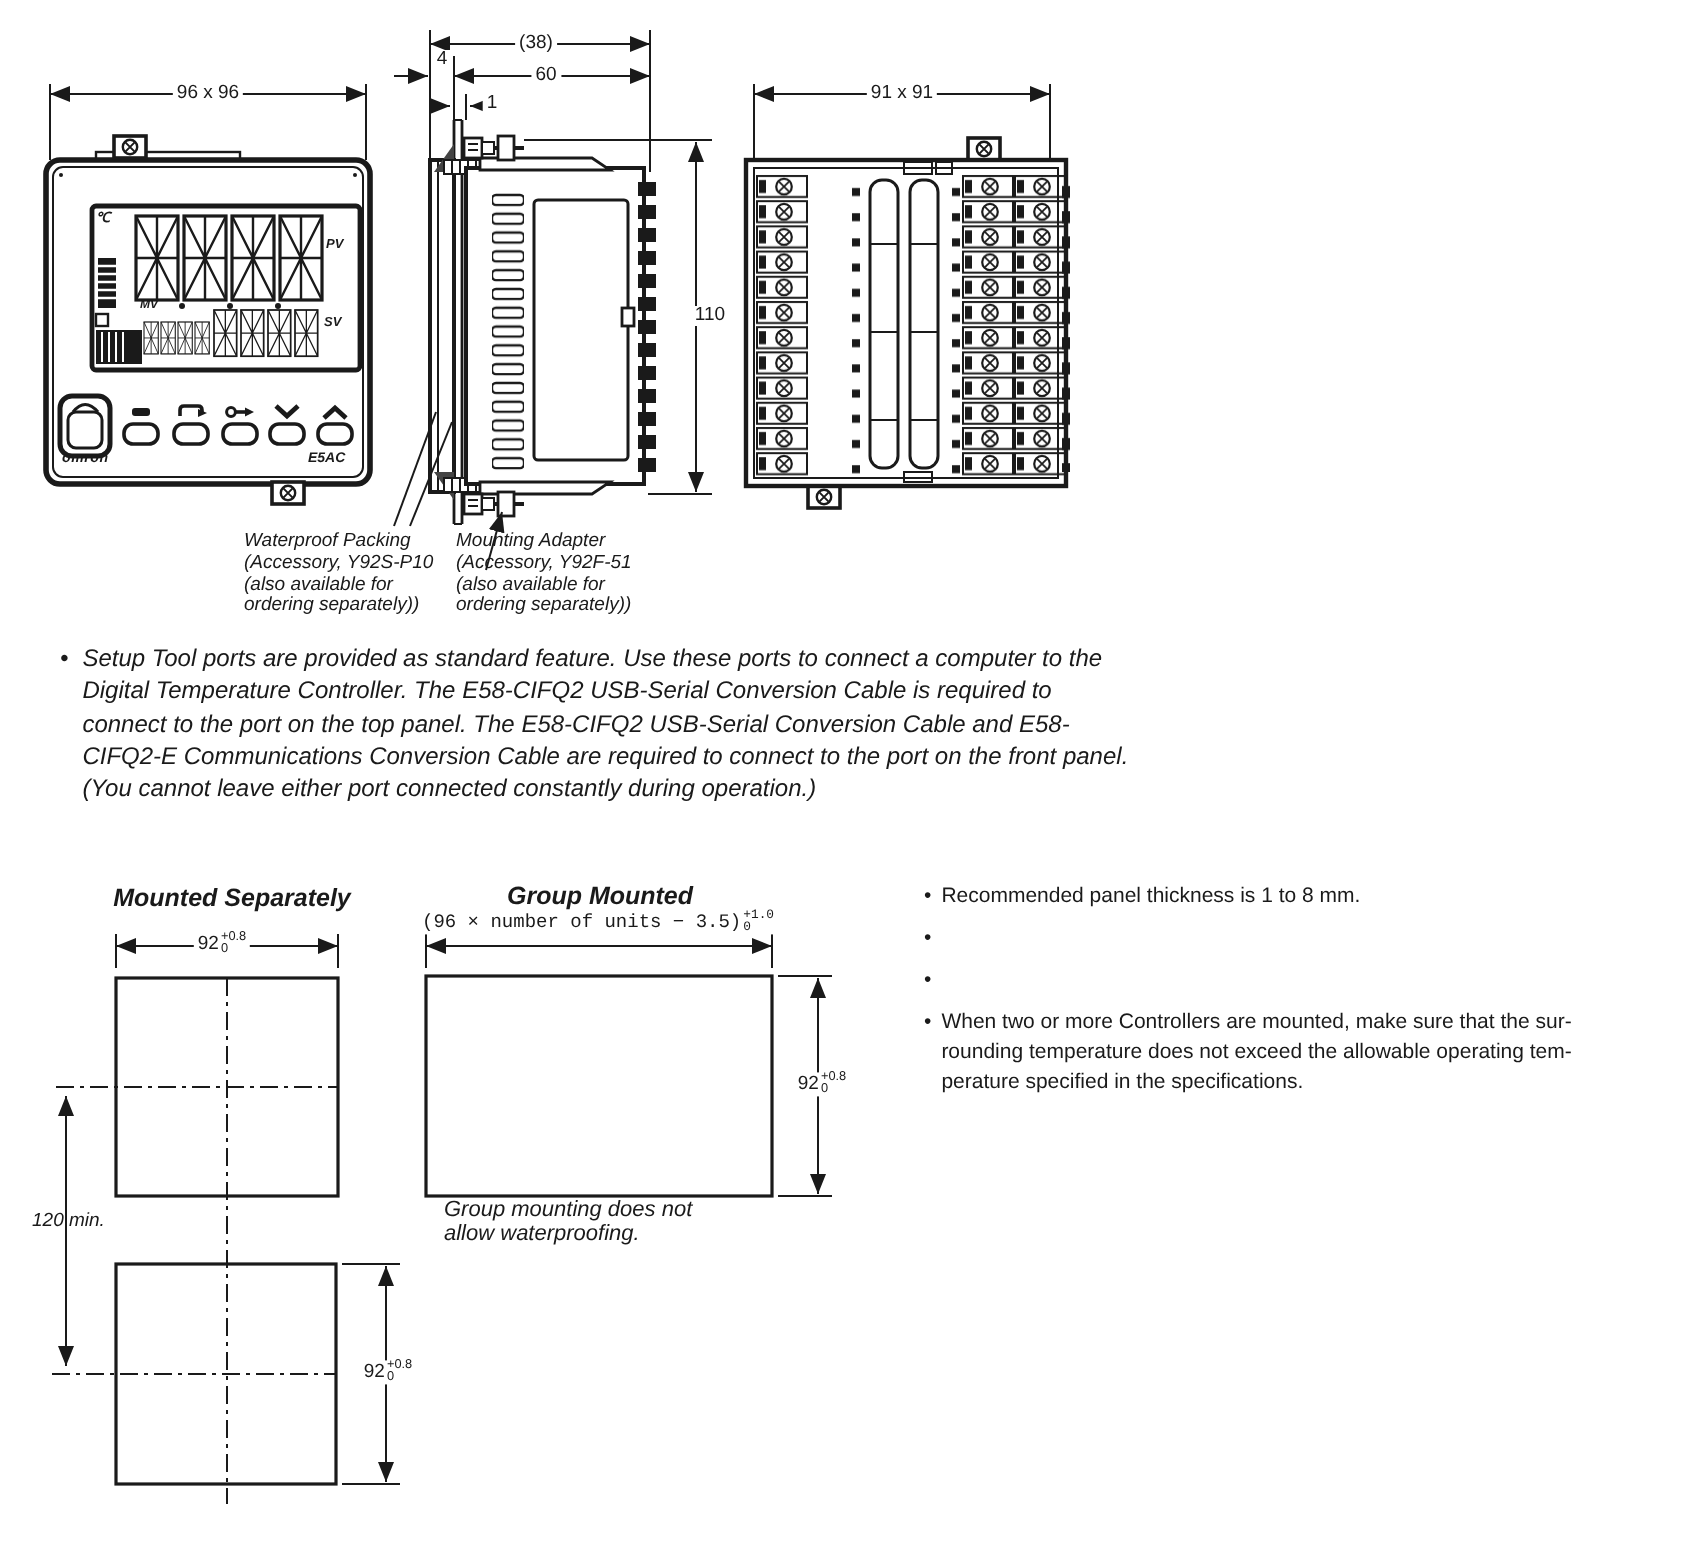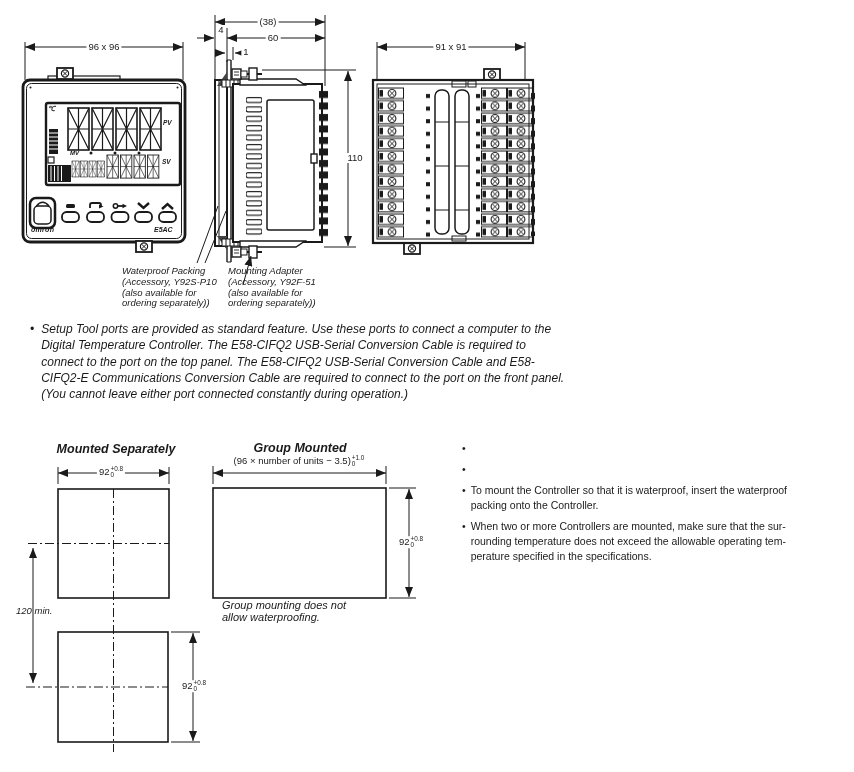--- a/index.html
+++ b/index.html
@@ -13,21 +13,21 @@
   .sup,.sub{font-size:6.4px;line-height:5.8px;}
   .callout{font-size:9.5px;line-height:10.8px;white-space:pre;}
   .setup{display:flex;gap:7px;font-size:12px;line-height:16.3px;}
   .setup .txt{white-space:pre;}
   .sec-title{font-weight:bold;font-size:12.5px;transform:translate(-50%,-50%);white-space:nowrap;}
   .cutnote{font-size:11px;line-height:11.5px;white-space:pre;}
   .facelbl{font-weight:bold;white-space:nowrap;}
   .notes{position:absolute;z-index:2;display:flex;flex-direction:column;gap:6px;}
   .note-item{display:flex;gap:5px;font-size:10.5px;line-height:15px;}
   .note-item .txt{white-space:pre;}
-  .formula{font-size:9.5px;}
+  .formula{font-size:9.5px;font-family:Liberation Mono, monospace;}
 </style>
 </head>
 <body>
 
 <div class="page">
 
 <svg class="art" width="854" height="772" viewBox="0 0 854 772">
   <defs>
     <marker id="arr" markerWidth="11" markerHeight="8" refX="10" refY="4" orient="auto-start-reverse" markerUnits="userSpaceOnUse">
       <path d="M0,0 L10,4 L0,8 Z" fill="#1a1a1a"></path>
@@ -319,28 +319,27 @@
       </span>
 </div>
 
 <div class="tx" style="left:16px;top:605px;font-size:9.5px">120 min.</div>
 <div class="tx cutnote" style="left:222px;top:600px">Group mounting does not
 allow waterproofing.</div>
 
 <div class="notes" style="left:462px;top:441px;width:392px">
   <div class="note-item">
     <span>•</span>
+    <span class="txt">Recommended panel thickness is 1 to 8 mm.</span>
   </div>
   <div class="note-item">
     <span>•</span>
   </div>
   <div class="note-item">
     <span>•</span>
-    <span class="txt">To mount the Controller so that it is waterproof, insert the waterproof
-packing onto the Controller.</span>
   </div>
   <div class="note-item">
     <span>•</span>
     <span class="txt">When two or more Controllers are mounted, make sure that the sur-
 rounding temperature does not exceed the allowable operating tem-
 perature specified in the specifications.</span>
   </div>
 </div>
 
 </div>

